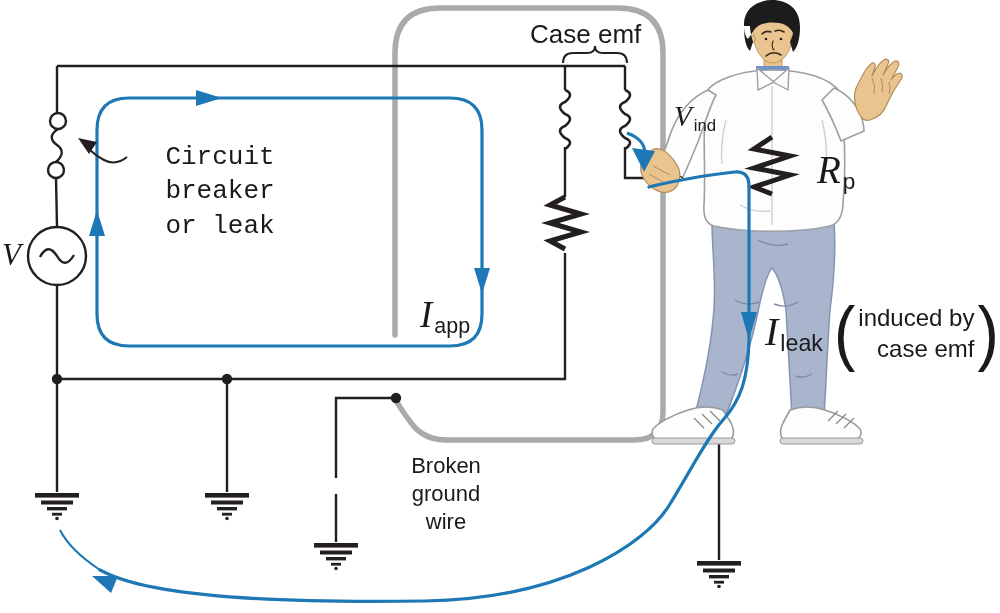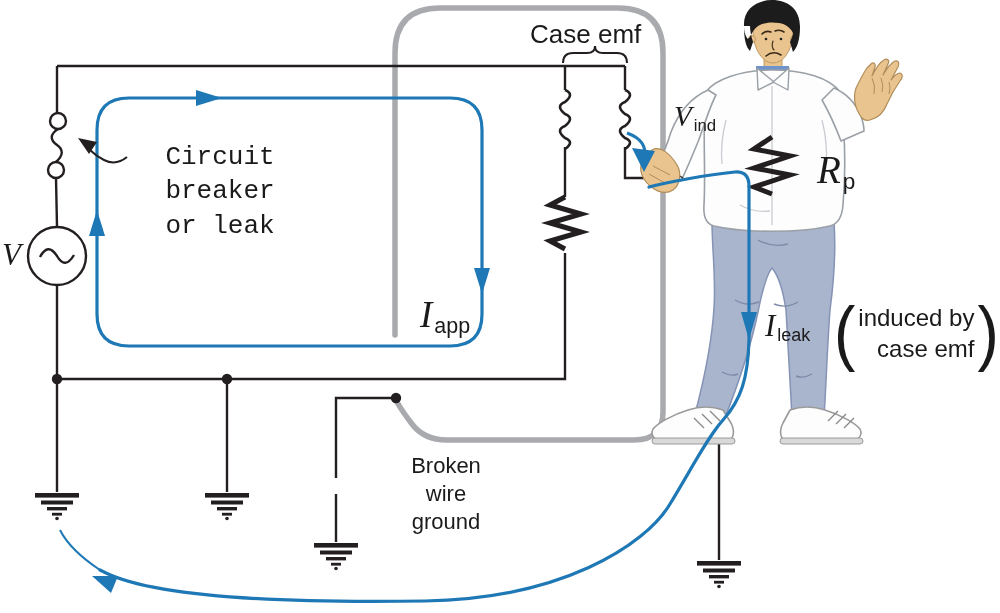--- a/index.html
+++ b/index.html
@@ -174,31 +174,31 @@
 </div>
 
 <div class="lbl" style="left:674px;top:100px;font-size:29px;">
   <span class="sym">V</span><span class="sb">ind</span>
 </div>
 
 <div class="lbl" style="left:817px;top:147px;font-size:39px;">
   <span class="sym">R</span><span class="sb">p</span>
 </div>
 
-<div class="lbl" style="left:765px;top:308px;font-size:31px;">
+<div class="lbl" style="left:765px;top:308px;font-size:40px;">
   <span class="sym">I</span><span class="sb">leak</span>
 </div>
 
 <div class="lbl" id="induced-note" style="left:834px;top:302px;">
   <span class="paren">(</span>
   <span class="txt">
     <div>induced by</div>
     <div>case emf</div>
   </span>
   <span class="paren">)</span>
 </div>
 
 <div class="lbl center" style="left:383px;top:452px;width:126px;font-size:22px;line-height:1.27;">
   <div>Broken</div>
+  <div>ground</div>
   <div>wire</div>
-  <div>ground</div>
 </div>
 </div>
 
 </body></html>

